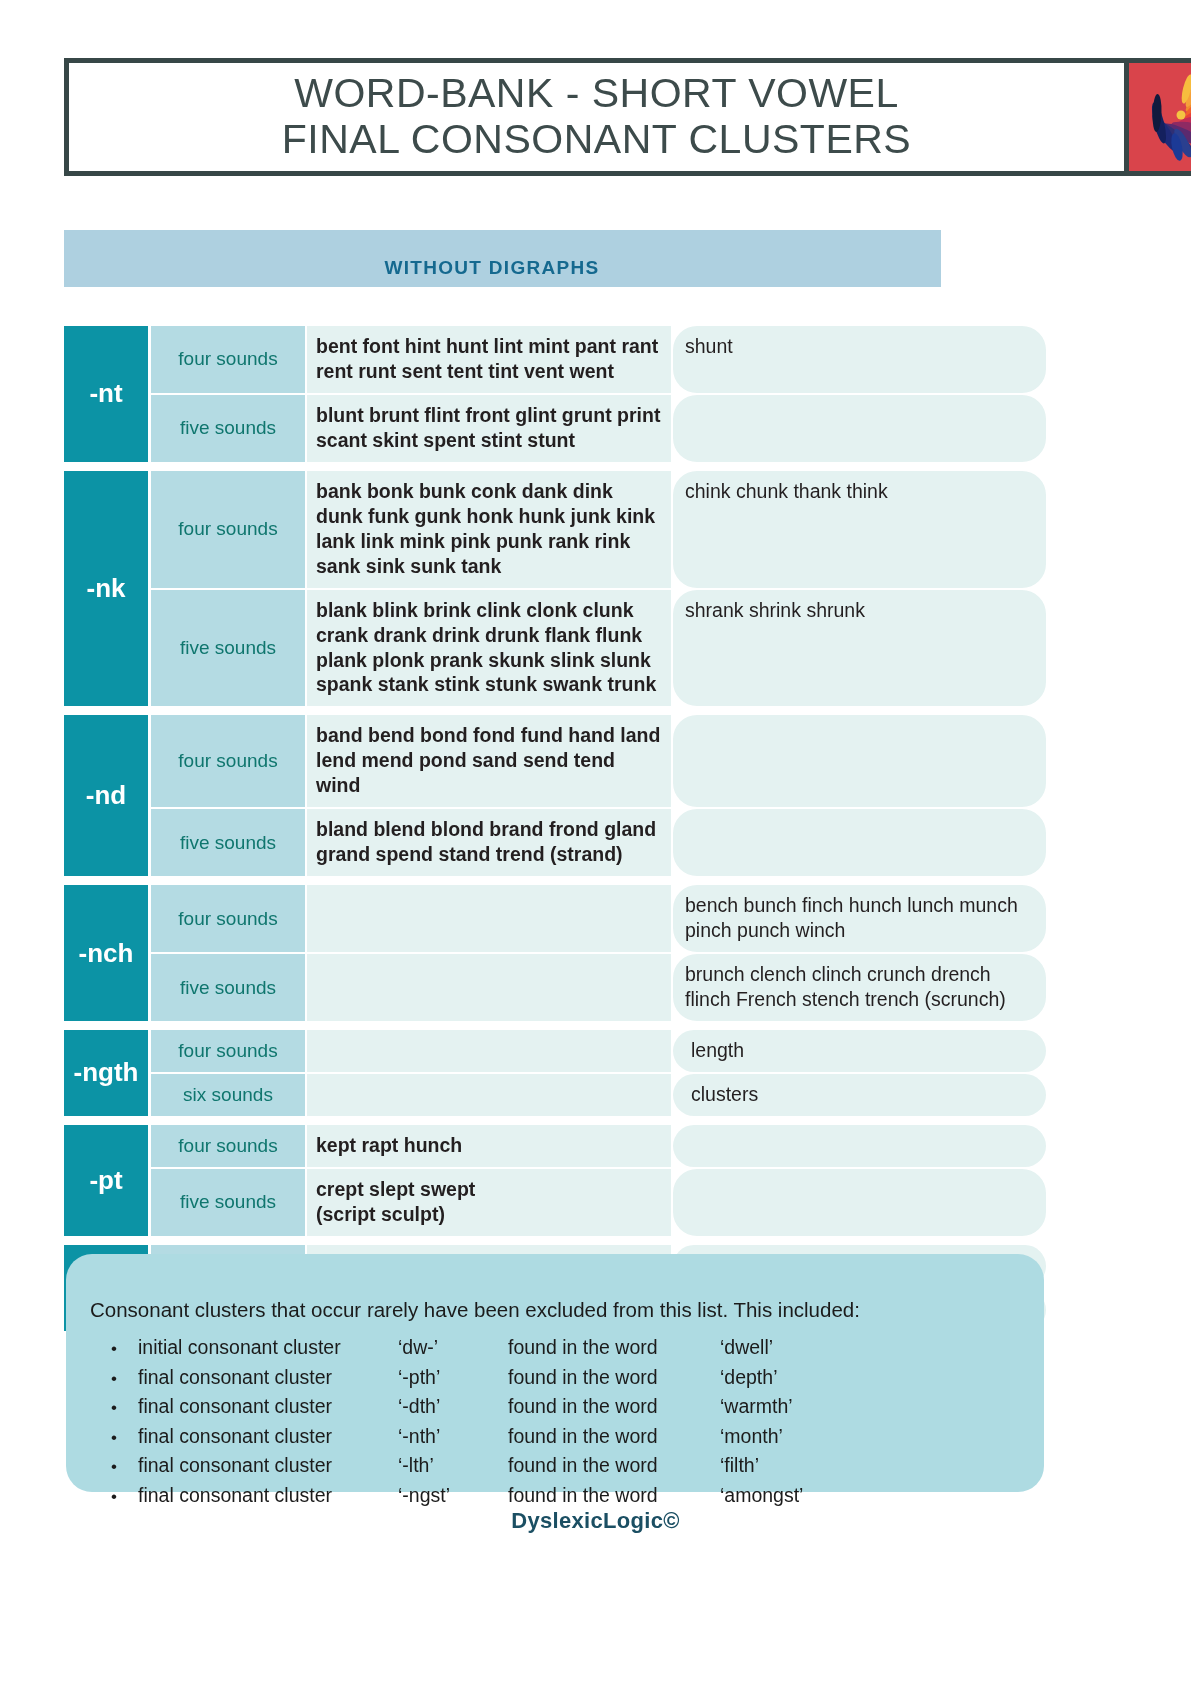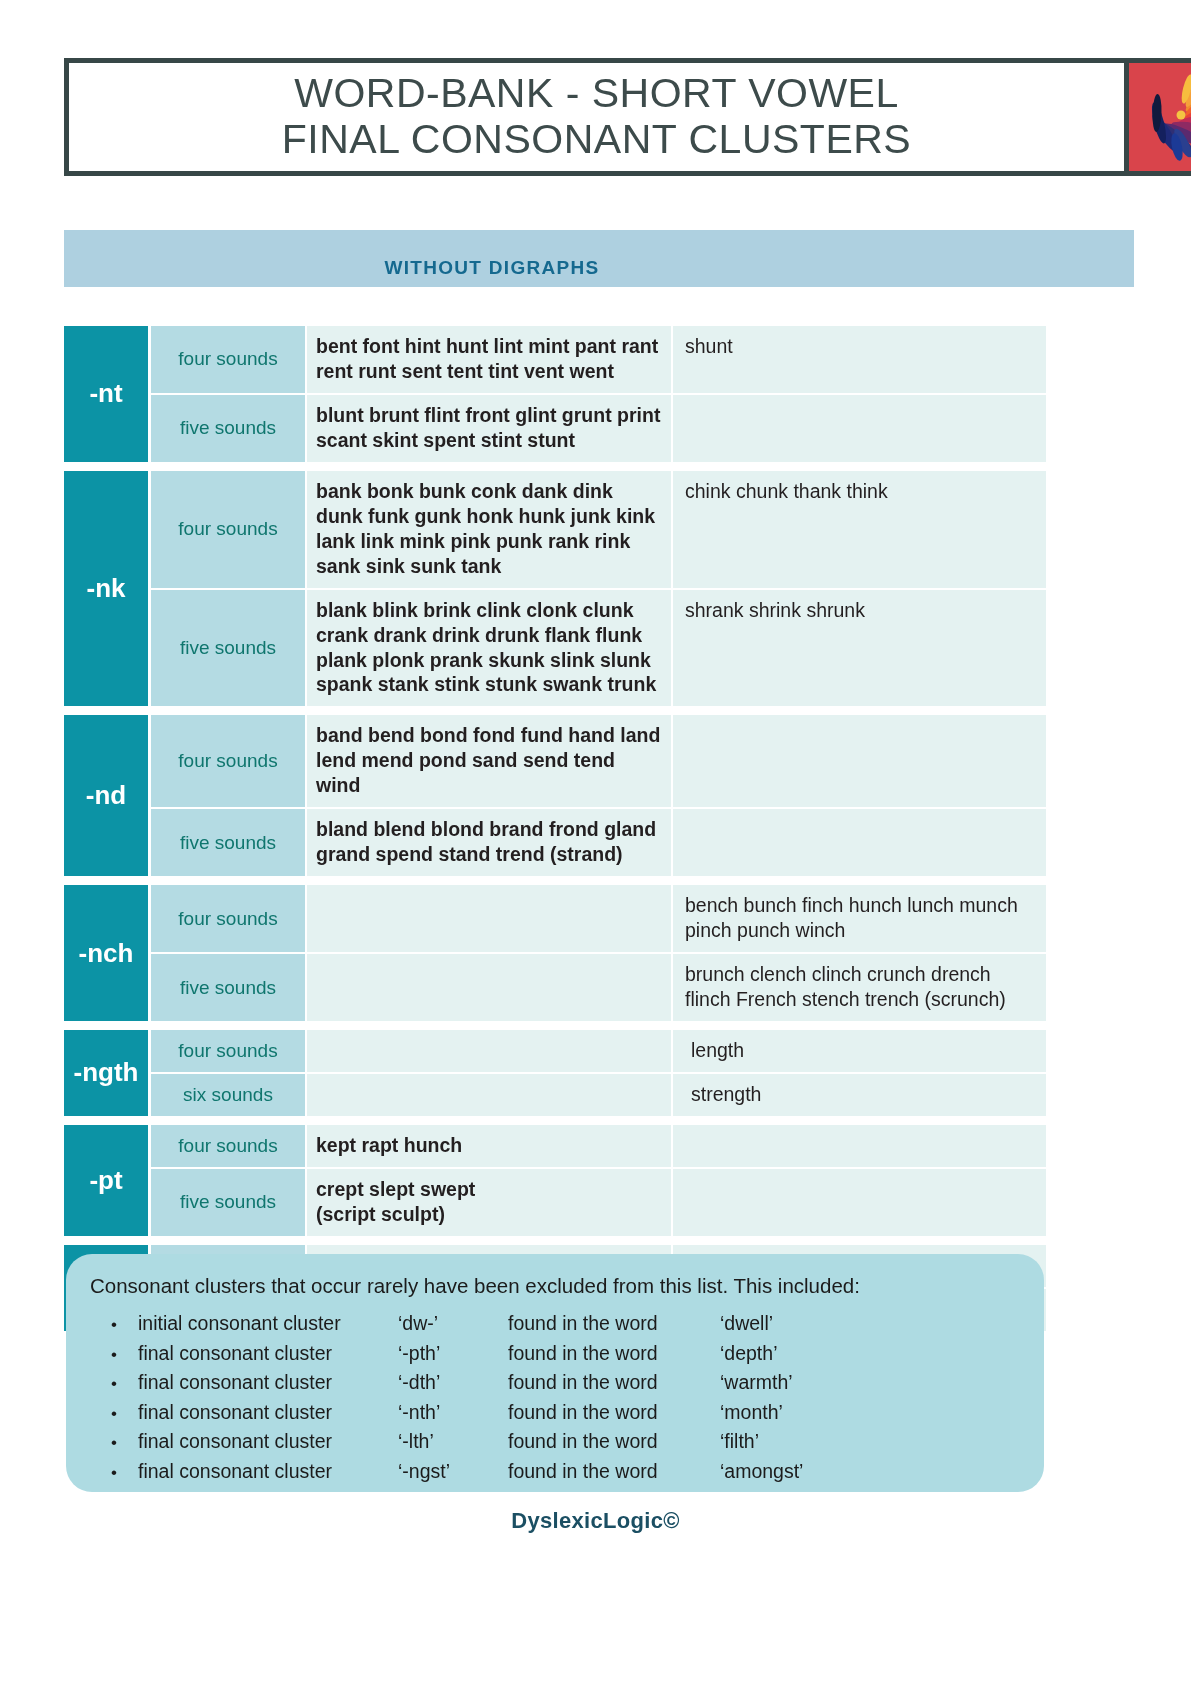--- a/index.html
+++ b/index.html
@@ -57,21 +57,21 @@
     left: 50%;
     top: 50%;
     transform: translate(-50%, -50%);
   }
 
   
   .col-header {
     position: absolute;
     left: 64px;
     top: 230px;
-    width: 1070px;
+    width: 877px;
     height: 57px;
     background: #aed0e0;
     display: flex;
     align-items: flex-end;
   }
   .col-header .spacer-a { width: 246px; flex: 0 0 246px; }
   .col-header .hd {
     color: #15698f;
     font-size: 19px;
     font-weight: bold;
@@ -143,34 +143,35 @@
     font-weight: bold;
   }
   .words-dig {
     flex: 1 1 auto;
     background: #e4f2f1;
     font-size: 19.5px;
     line-height: 1.28;
     padding: 8px 9px 9px 12px;
     box-sizing: border-box;
     white-space: pre-line;
+    border-radius: 24px;
   }
   .indent { padding-left: 18px; }
 
   
   .note-box {
     position: absolute;
     left: 66px;
     top: 1254px;
     width: 978px;
     height: 238px;
     background: #aedbe2;
     border-radius: 26px;
     box-sizing: border-box;
-    padding: 20px 34px 0 24px;
+    padding: 44px 34px 0 24px;
   }
   .note-lead {
     font-size: 20.5px;
     color: #1b1b1b;
     margin-bottom: 14px;
   }
   .note-list { margin: 0; padding: 0; list-style: none; }
   .note-list li {
     display: flex;
     align-items: baseline;
@@ -336,21 +337,21 @@
     <div class="cluster-label">-ngth</div>
     <div class="rows">
       <div class="row">
         <div class="sounds">four sounds</div>
         <div class="words"></div>
         <div class="words-dig indent">length</div>
       </div>
       <div class="row">
         <div class="sounds">six sounds</div>
         <div class="words"></div>
-        <div class="words-dig indent">strength</div>
+        <div class="words-dig indent">clusters</div>
       </div>
     </div>
   </div>
 
   <div class="cluster-block">
     <div class="cluster-label">-pt</div>
     <div class="rows">
       <div class="row">
         <div class="sounds">four sounds</div>
         <div class="words">kept rapt hunch</div>

